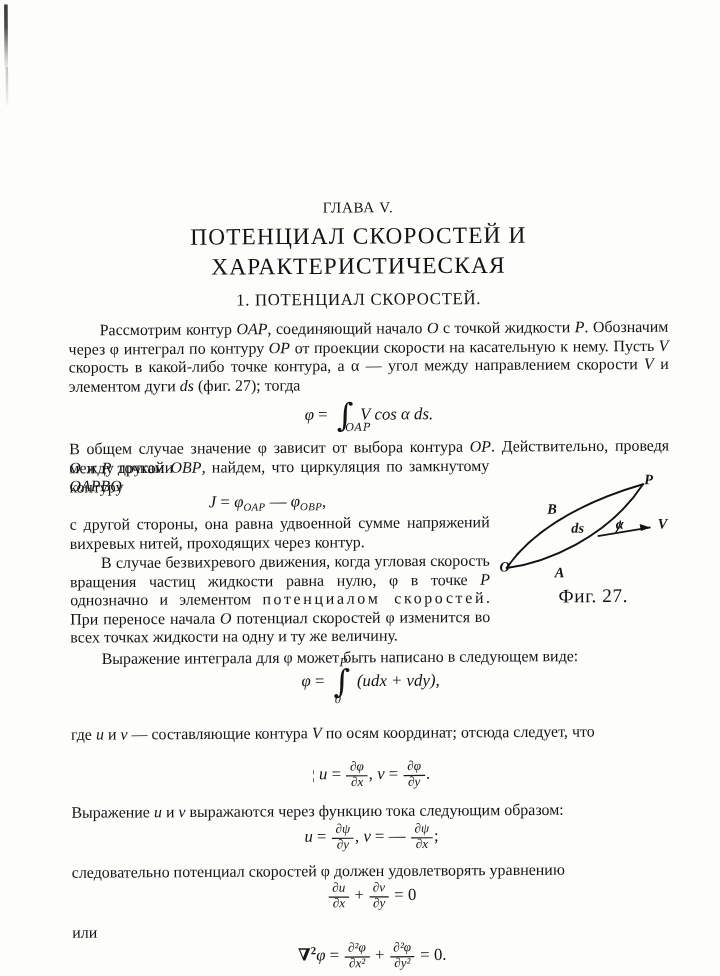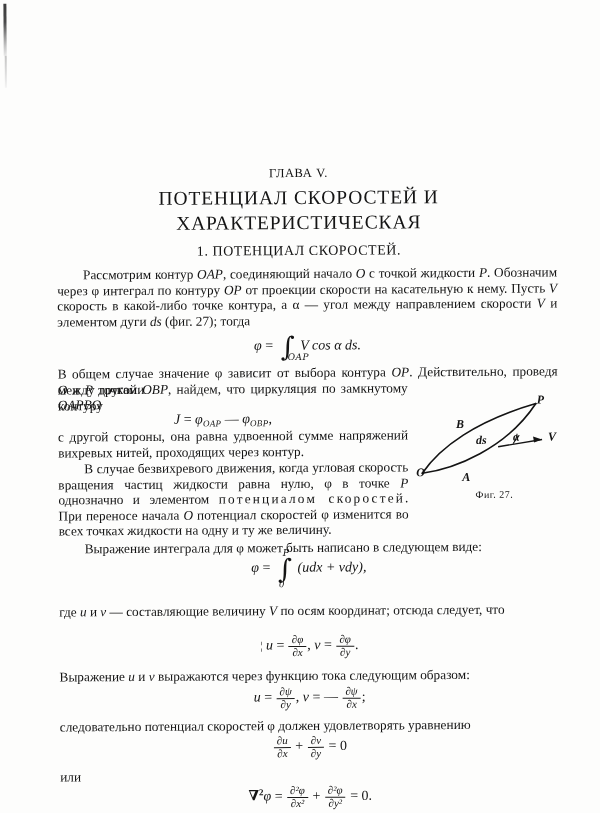--- a/index.html
+++ b/index.html
@@ -151,21 +151,21 @@
     width: 175px;
     height: 120px;
   }
   #figure svg { display: block; }
   .fig-cap {
     position: absolute;
     top: 92px;
     left: 0;
     width: 160px;
     text-align: center;
-    font-size: 10px;
+    font-size: 16px;
     letter-spacing: .5px;
   }
   .fig-lbl {
     position: absolute;
     font-style: italic;
     font-size: 12px;
     font-weight: 600;
   }
 </style>
 </head>
@@ -223,21 +223,21 @@
     <div class="body-block indent" style="top:540px;">Выражение интеграла для φ может быть написано в следующем виде:</div>
 
     <div class="formula" style="top:559px;">
       <span class="it">φ</span>
       <span>=</span>
       <span class="intg"><span>∫</span><span class="lim-up">P</span><span class="lim-lo">0</span></span>
       <span class="it">(udx + vdy),</span>
     </div>
 
     <div class="body-block" style="top:603px;">
-      <span>где </span><span class="it">u</span><span> и </span><span class="it">v</span><span> — составляющие величину </span><span class="it">V</span><span> по осям координат; отсюда следует, что</span>
+      <span>где </span><span class="it">u</span><span> и </span><span class="it">v</span><span> — составляющие контура </span><span class="it">V</span><span> по осям координат; отсюда следует, что</span>
     </div>
 
     <div class="formula" style="top:634px;">
       <span style="font-size:11px;">¦</span>
       <span class="it">u</span>
       <span>=</span>
       <span class="frac"><span class="num">∂φ</span><span class="den">∂x</span></span><span>,</span>
       <span class="it">v</span>
       <span>=</span>
       <span class="frac"><span class="num">∂φ</span><span class="den">∂y</span></span><span>.</span>

